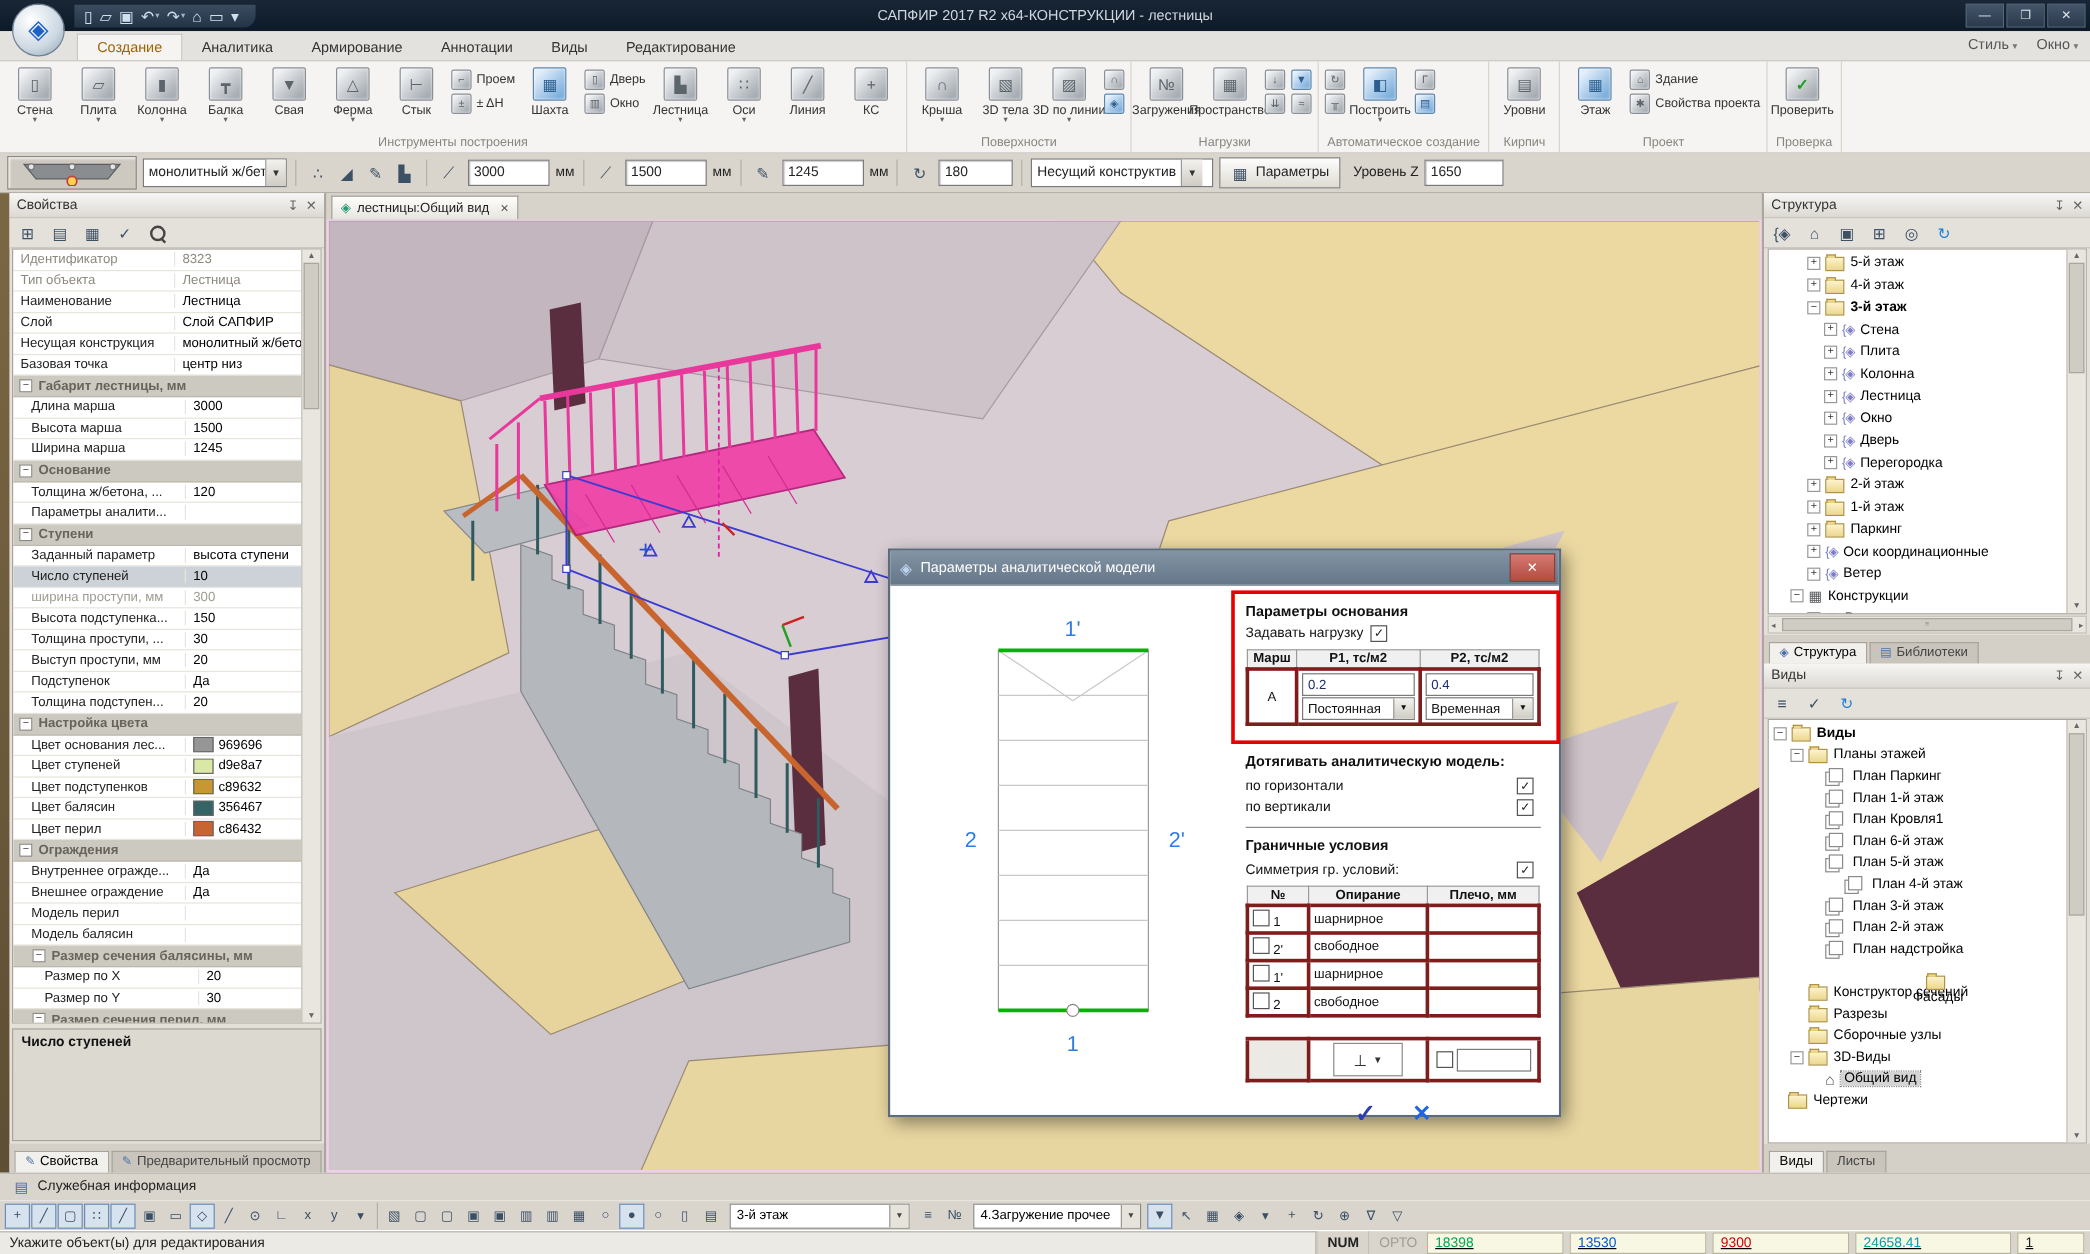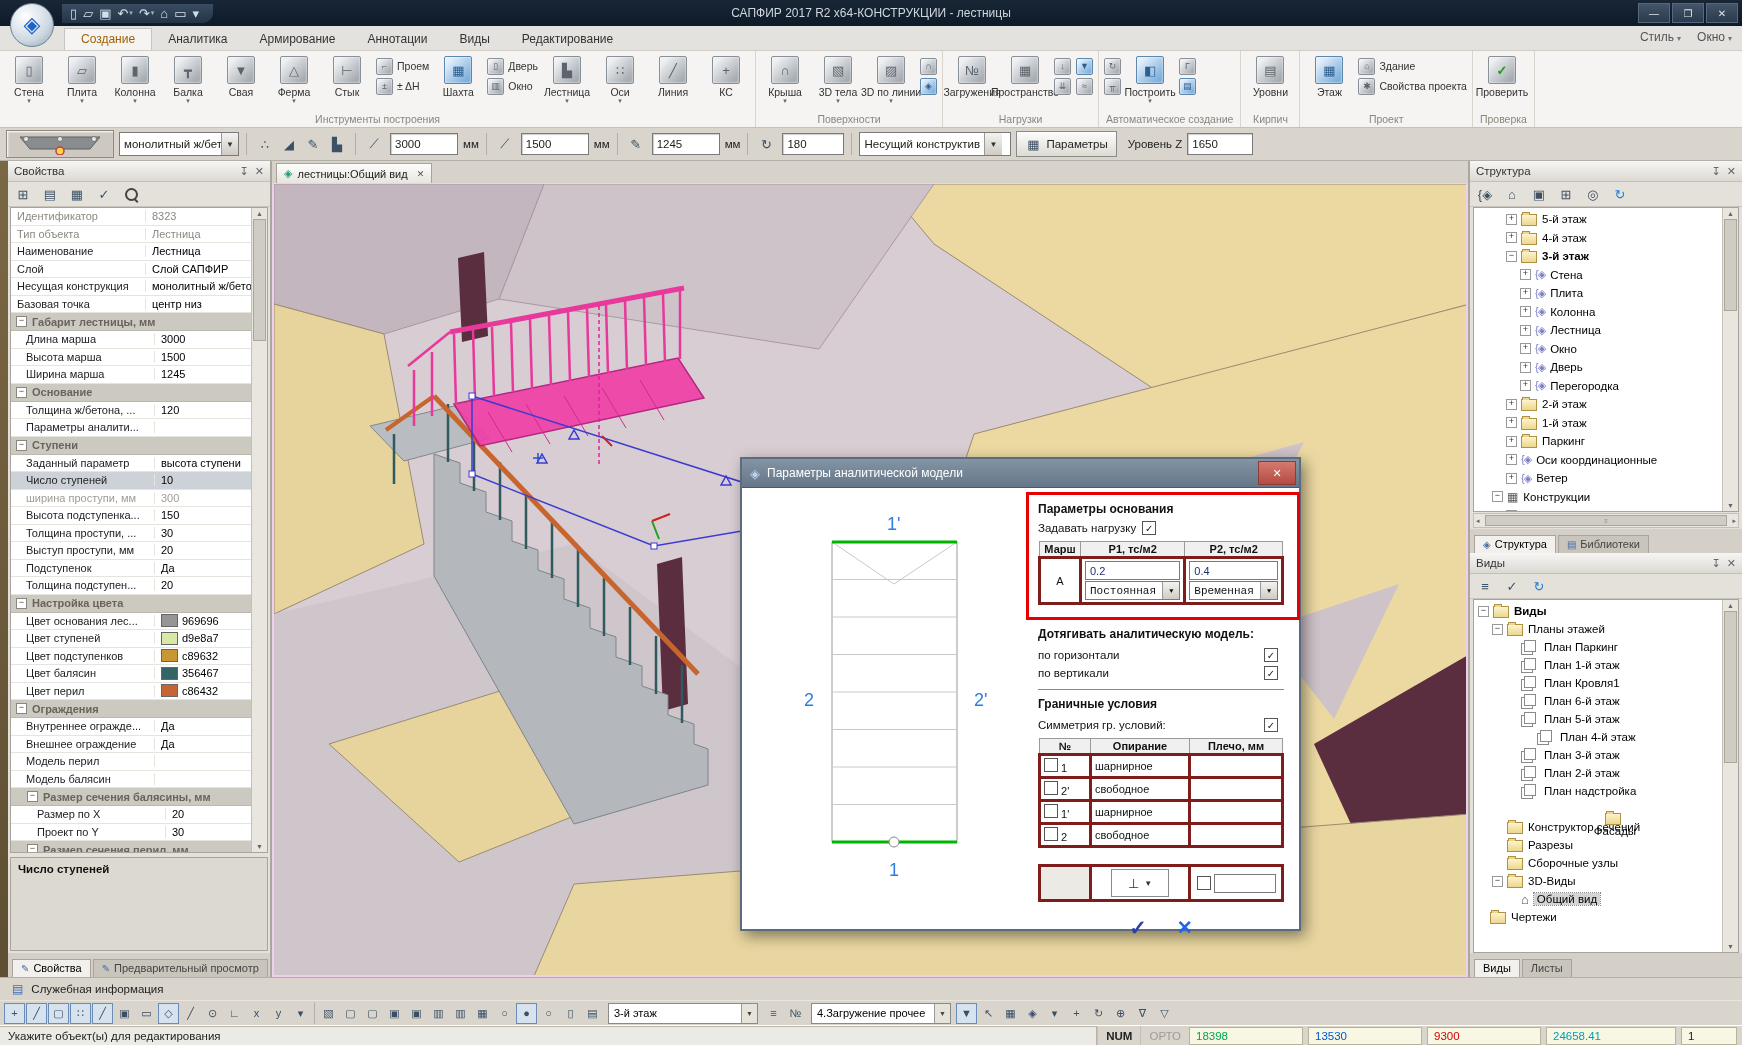--- a/index.html
+++ b/index.html
@@ -136,21 +136,21 @@
   .dright{position:absolute;left:296px;top:14px;width:246px;font-size:11.5px;color:#111;}
   .redframe{position:absolute;left:284px;top:4px;width:268px;height:122px;border:3px solid #e60000;pointer-events:none;z-index:5;}
   .dsec-title{font-weight:bold;font-size:12px;margin-bottom:5px;}
   .cbrow{display:flex;align-items:center;gap:6px;margin-bottom:6px;}
   .cbx{width:12px;height:12px;border:1px solid #555;background:#fff;display:inline-flex;align-items:center;justify-content:center;font-size:10px;color:#222;flex:none;}
   .cbx.ck::after{content:"✓";}
   table.dt{border-collapse:collapse;width:100%;}
   table.dt th{border:1px solid #9a9a9a;background:#f0f0f0;font-weight:bold;font-size:11px;padding:1px 2px;}
   table.dt td{border:3px solid #7f1d1d;font-size:11px;padding:1px 3px;vertical-align:middle;}
   .dinput{height:17px;border:1px solid #7a7a7a;background:#fff;display:flex;align-items:center;padding:0 4px;color:#1b2f6e;margin:1px 0;}
-  .dselect{height:17px;border:1px solid #7a7a7a;background:#fff;display:flex;align-items:center;margin:1px 0;font-family:Liberation Mono, monospace;}
+  .dselect{height:17px;border:1px solid #7a7a7a;background:#fff;display:flex;align-items:center;margin:1px 0;}
   .dselect .dtxt{flex:1;padding:0 4px;}
   .dselect .db{width:16px;align-self:stretch;background:linear-gradient(#f4f2ee,#cfccc4);border-left:1px solid #999;display:flex;align-items:center;justify-content:center;font-size:7px;}
   .chkline{display:flex;align-items:center;height:18px;}
   .chkline .cbx{margin-left:auto;margin-right:6px;}
   .dhr{border:none;border-top:1px solid #888;margin:7px 0;}
   .btable td{height:18px;}
   .btable .c1{width:42px;}
   .btable .c3{width:84px;}
   .footcell{display:flex;align-items:center;justify-content:center;gap:3px;}
   .supbox{border:1px solid #8a8a8a;background:#fff;width:56px;height:26px;display:flex;align-items:center;justify-content:center;gap:5px;font-size:13px;color:#333;}
@@ -679,21 +679,21 @@
               <span class="exp">−</span>
               <span>Размер сечения балясины, мм</span>
             </div>
             <div class="pr s2">
               <span class="pl">Размер по X</span>
               <span class="pv">
                 <span>20</span>
               </span>
             </div>
             <div class="pr s2">
-              <span class="pl">Проект по Y</span>
+              <span class="pl">Размер по Y</span>
               <span class="pv">
                 <span>30</span>
               </span>
             </div>
             <div class="pg g2">
               <span class="exp">−</span>
               <span>Размер сечения перил, мм</span>
             </div>
           </div>
         <div class="vscroll">
@@ -1275,21 +1275,21 @@
         <span class="sic">⊕</span>
         <span class="sic">∇</span>
         <span class="sic">▽</span>
       </span>
   </div>
 
   <div class="statusrow">
     <div class="smsg">Укажите объект(ы) для редактирования</div>
     <span class="skey">NUM</span>
     <span class="skey off">ОРТО</span>
-    <span style="display:flex;align-items:center;">
+    <span style="display:flex;align-items:center;text-decoration:underline;">
         <span class="sc" style="color: rgb(0, 165, 80); width: 100px;">18398</span>
         <span class="sc" style="color: rgb(0, 87, 216); width: 100px;">13530</span>
         <span class="sc" style="color: rgb(212, 0, 0); width: 100px;">9300</span>
         <span class="sc" style="color: rgb(0, 160, 176); width: 116px;">24658.41</span>
         <span class="sc" style="color: rgb(34, 34, 34); width: 42px;">1</span>
       </span>
   </div>
 
 </div>
 

